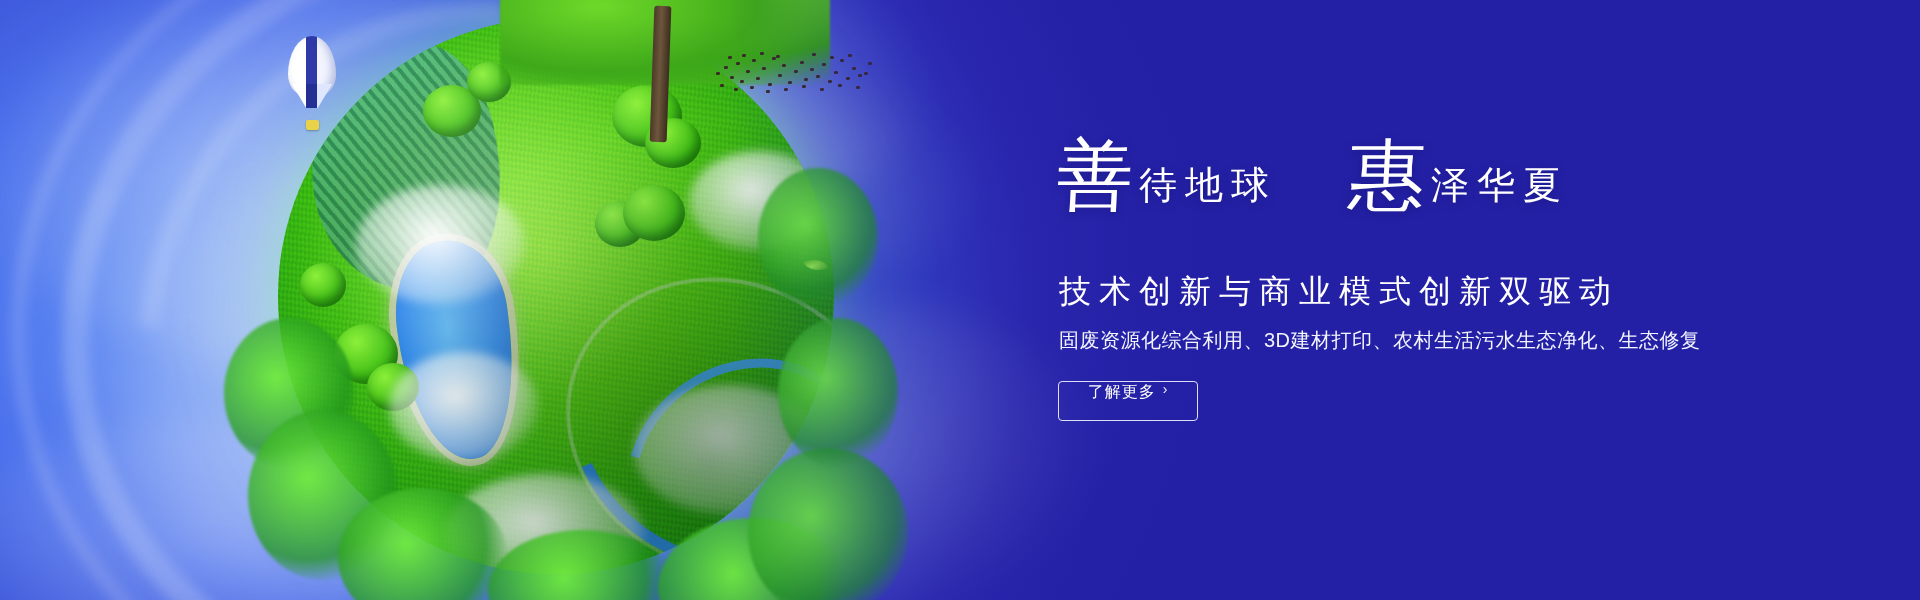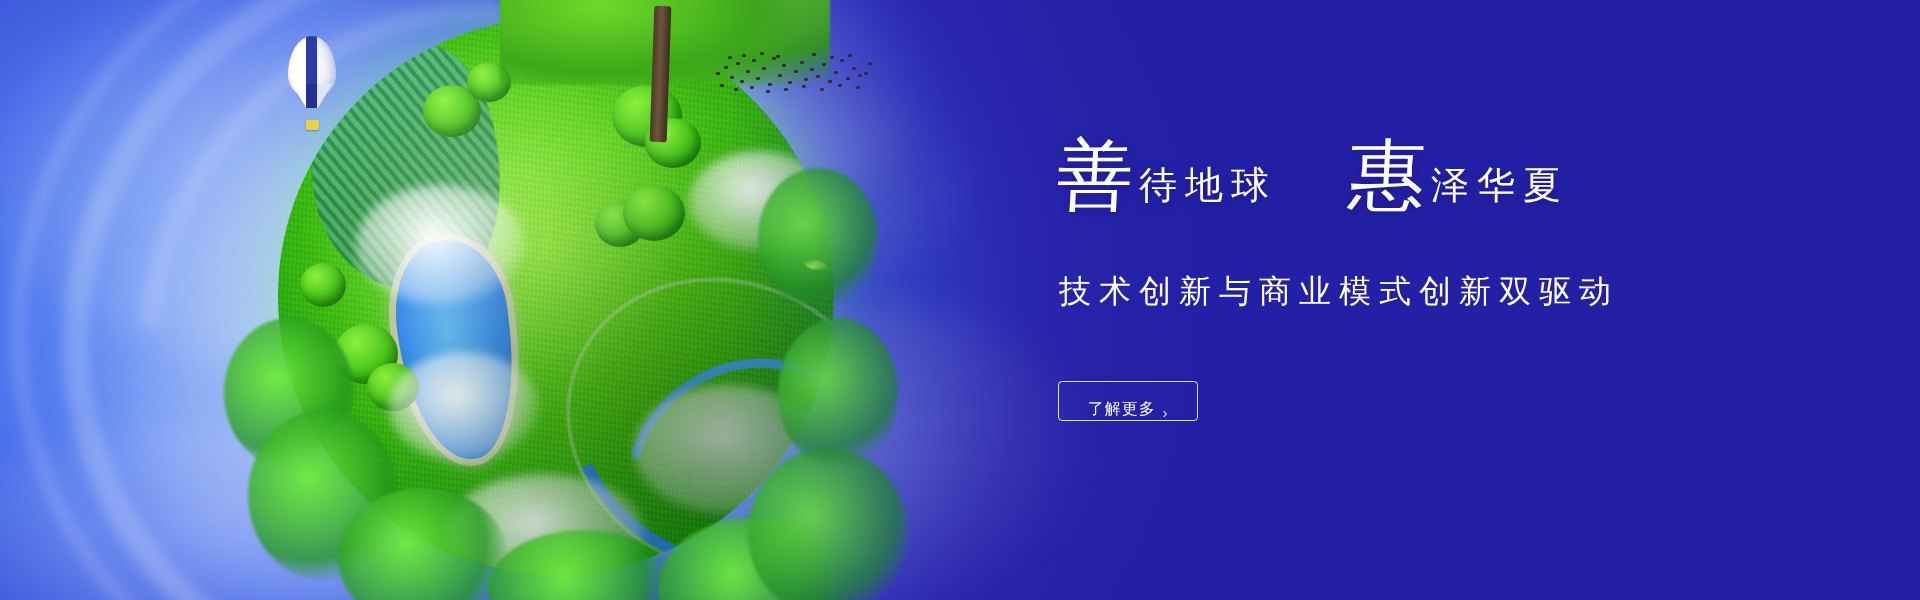--- a/index.html
+++ b/index.html
@@ -334,21 +334,21 @@
     width: 140px;
     height: 40px;
     box-sizing: border-box;
     border: 1px solid rgba(255,255,255,0.85);
     border-radius: 4px;
     background: transparent;
     color: #ffffff;
     font-size: 16px;
     letter-spacing: 1px;
     display: flex;
-    align-items: flex-end;
+    align-items: flex-start;
     justify-content: center;
     gap: 7px;
     cursor: pointer;
     font-family: "Liberation Sans", "DejaVu Sans", sans-serif;
   }
   .more-btn .chev {
     font-size: 14px;
     line-height: 1;
     opacity: 0.95;
   }
@@ -475,20 +475,21 @@
       </span>
       <span class="hl-gap"></span>
       <span class="hl-group">
         <span class="hl-big">惠</span>
         <span class="hl-small">泽华夏</span>
       </span>
     </div>
 
     <div class="subtitle">技术创新与商业模式创新双驱动</div>
 
+    <div class="desc">固废资源化综合利用、3D建材打印、农村生活污水生态净化、生态修复</div>
 
     <div class="more-btn">
       <span>了解更多</span>
       <span class="chev">›</span>
     </div>
 
   </div>
 </div>
 
 </body></html>

